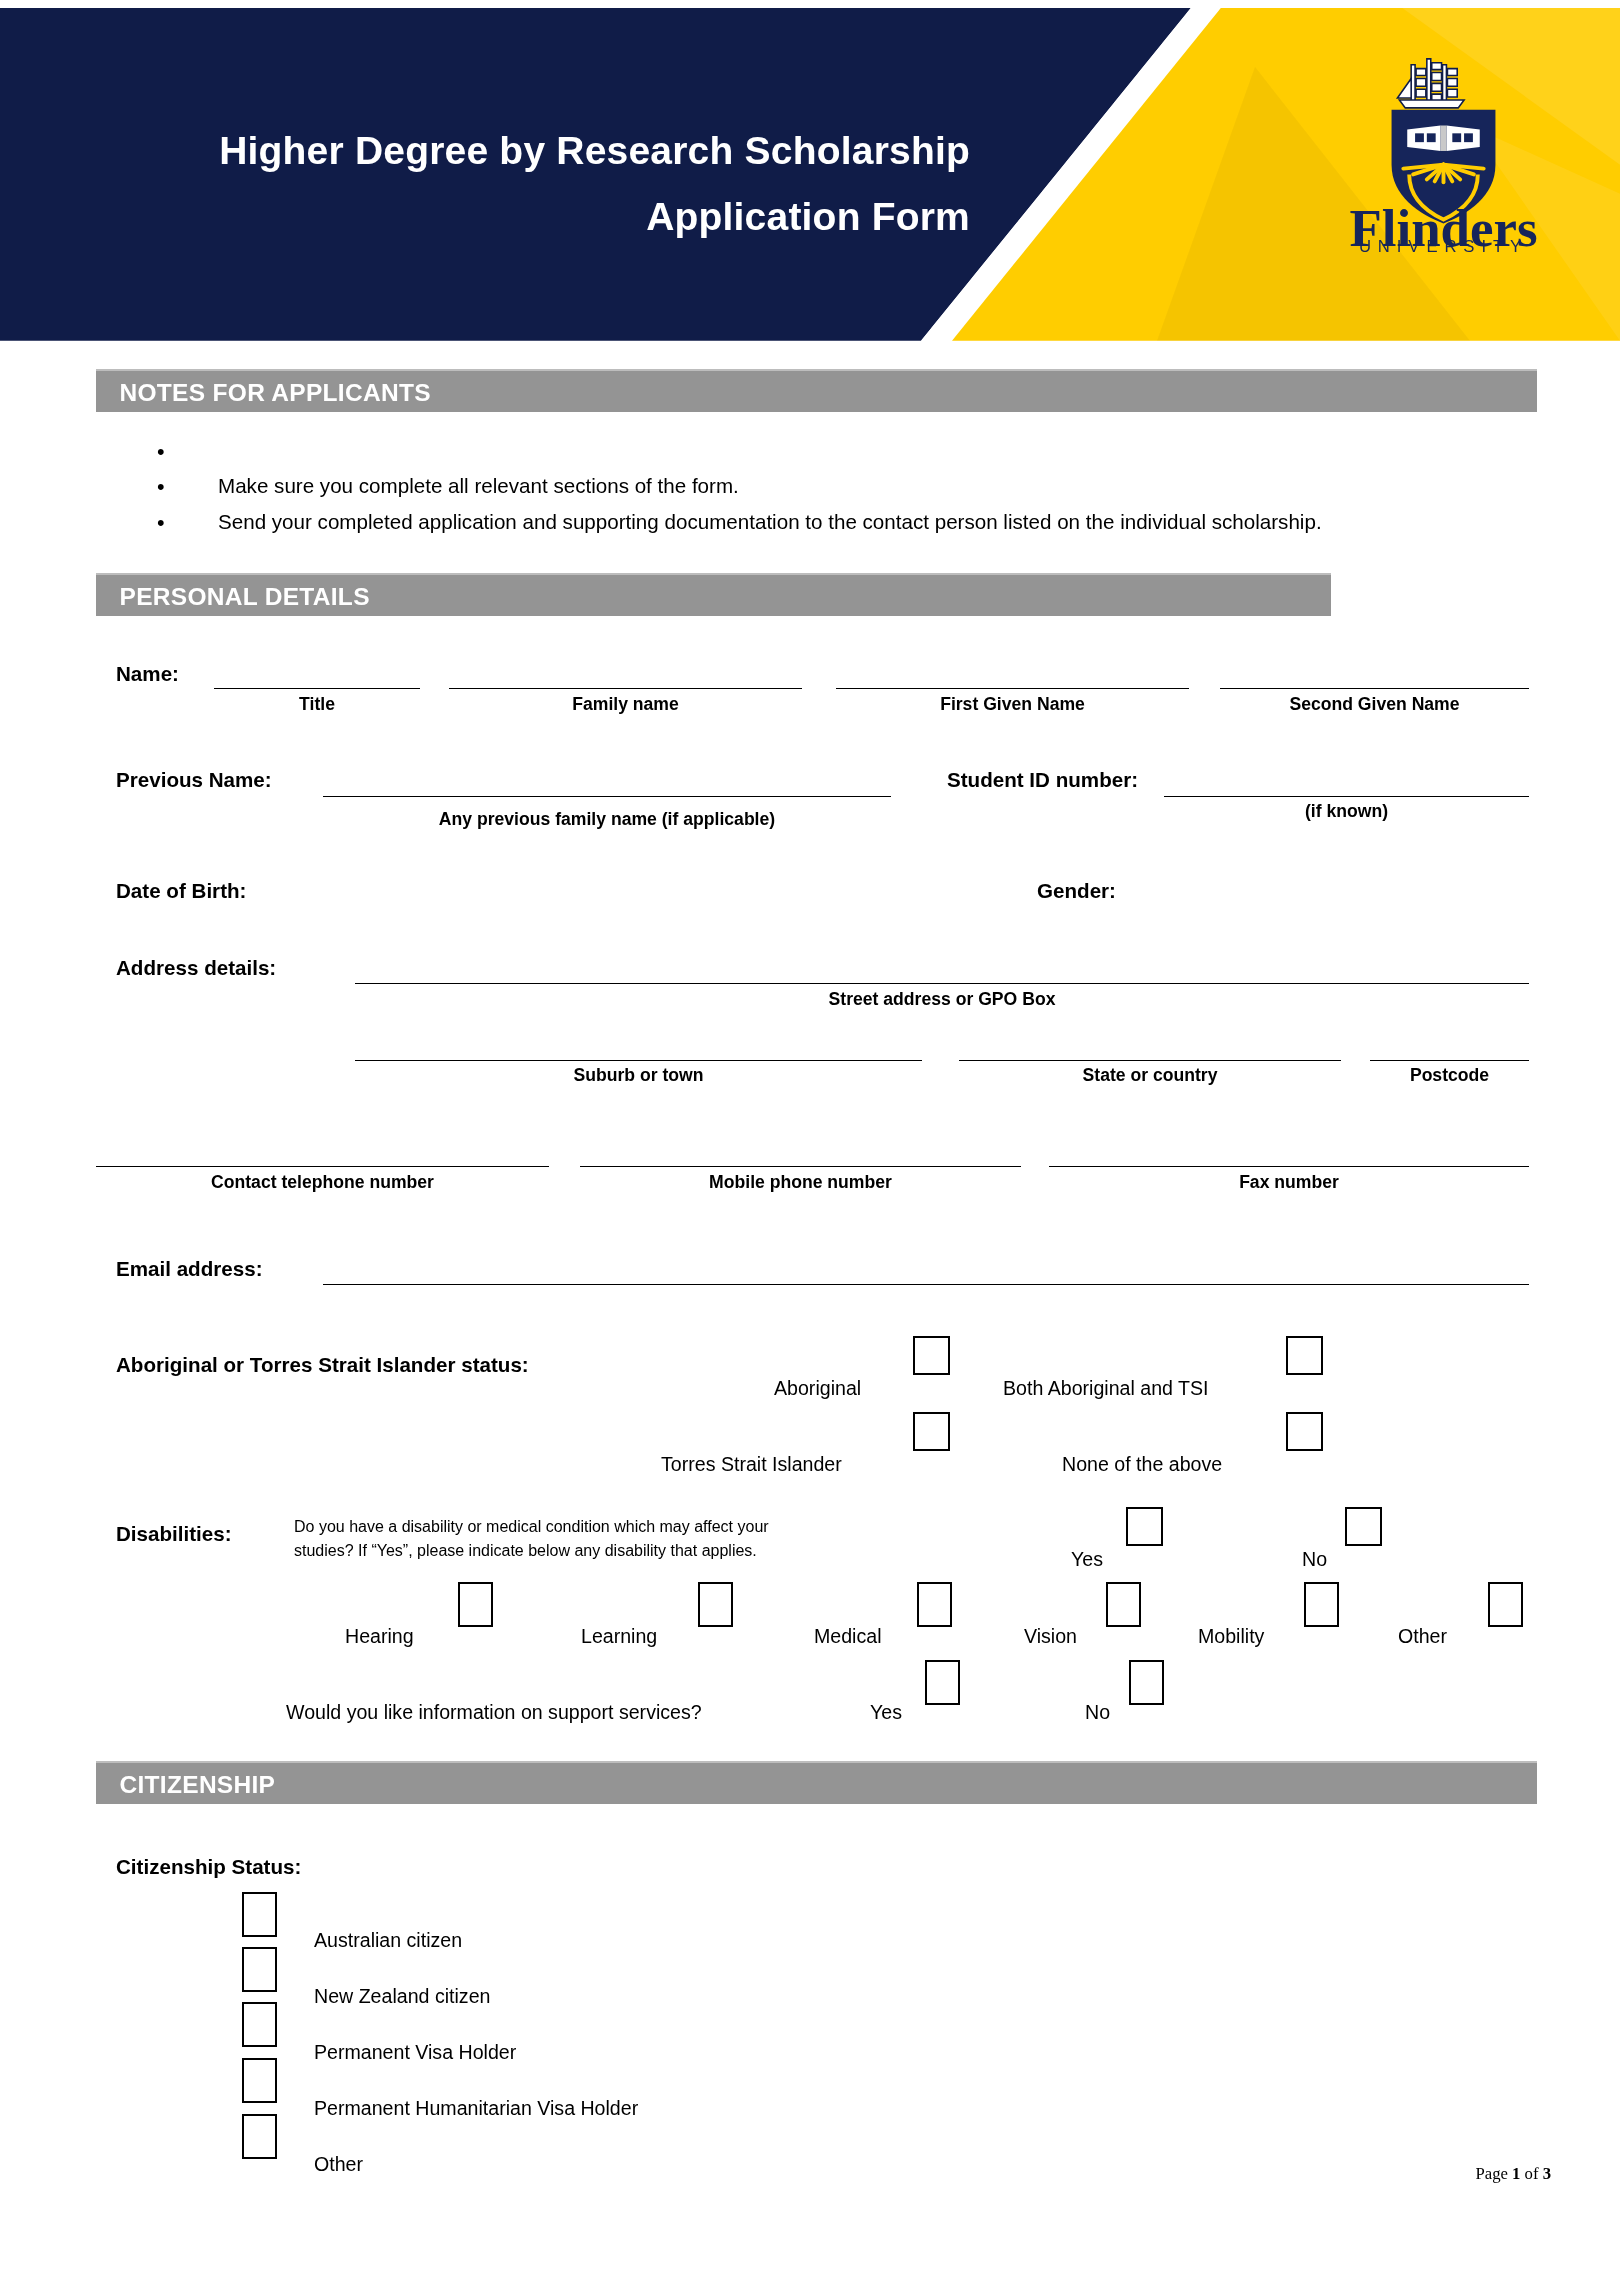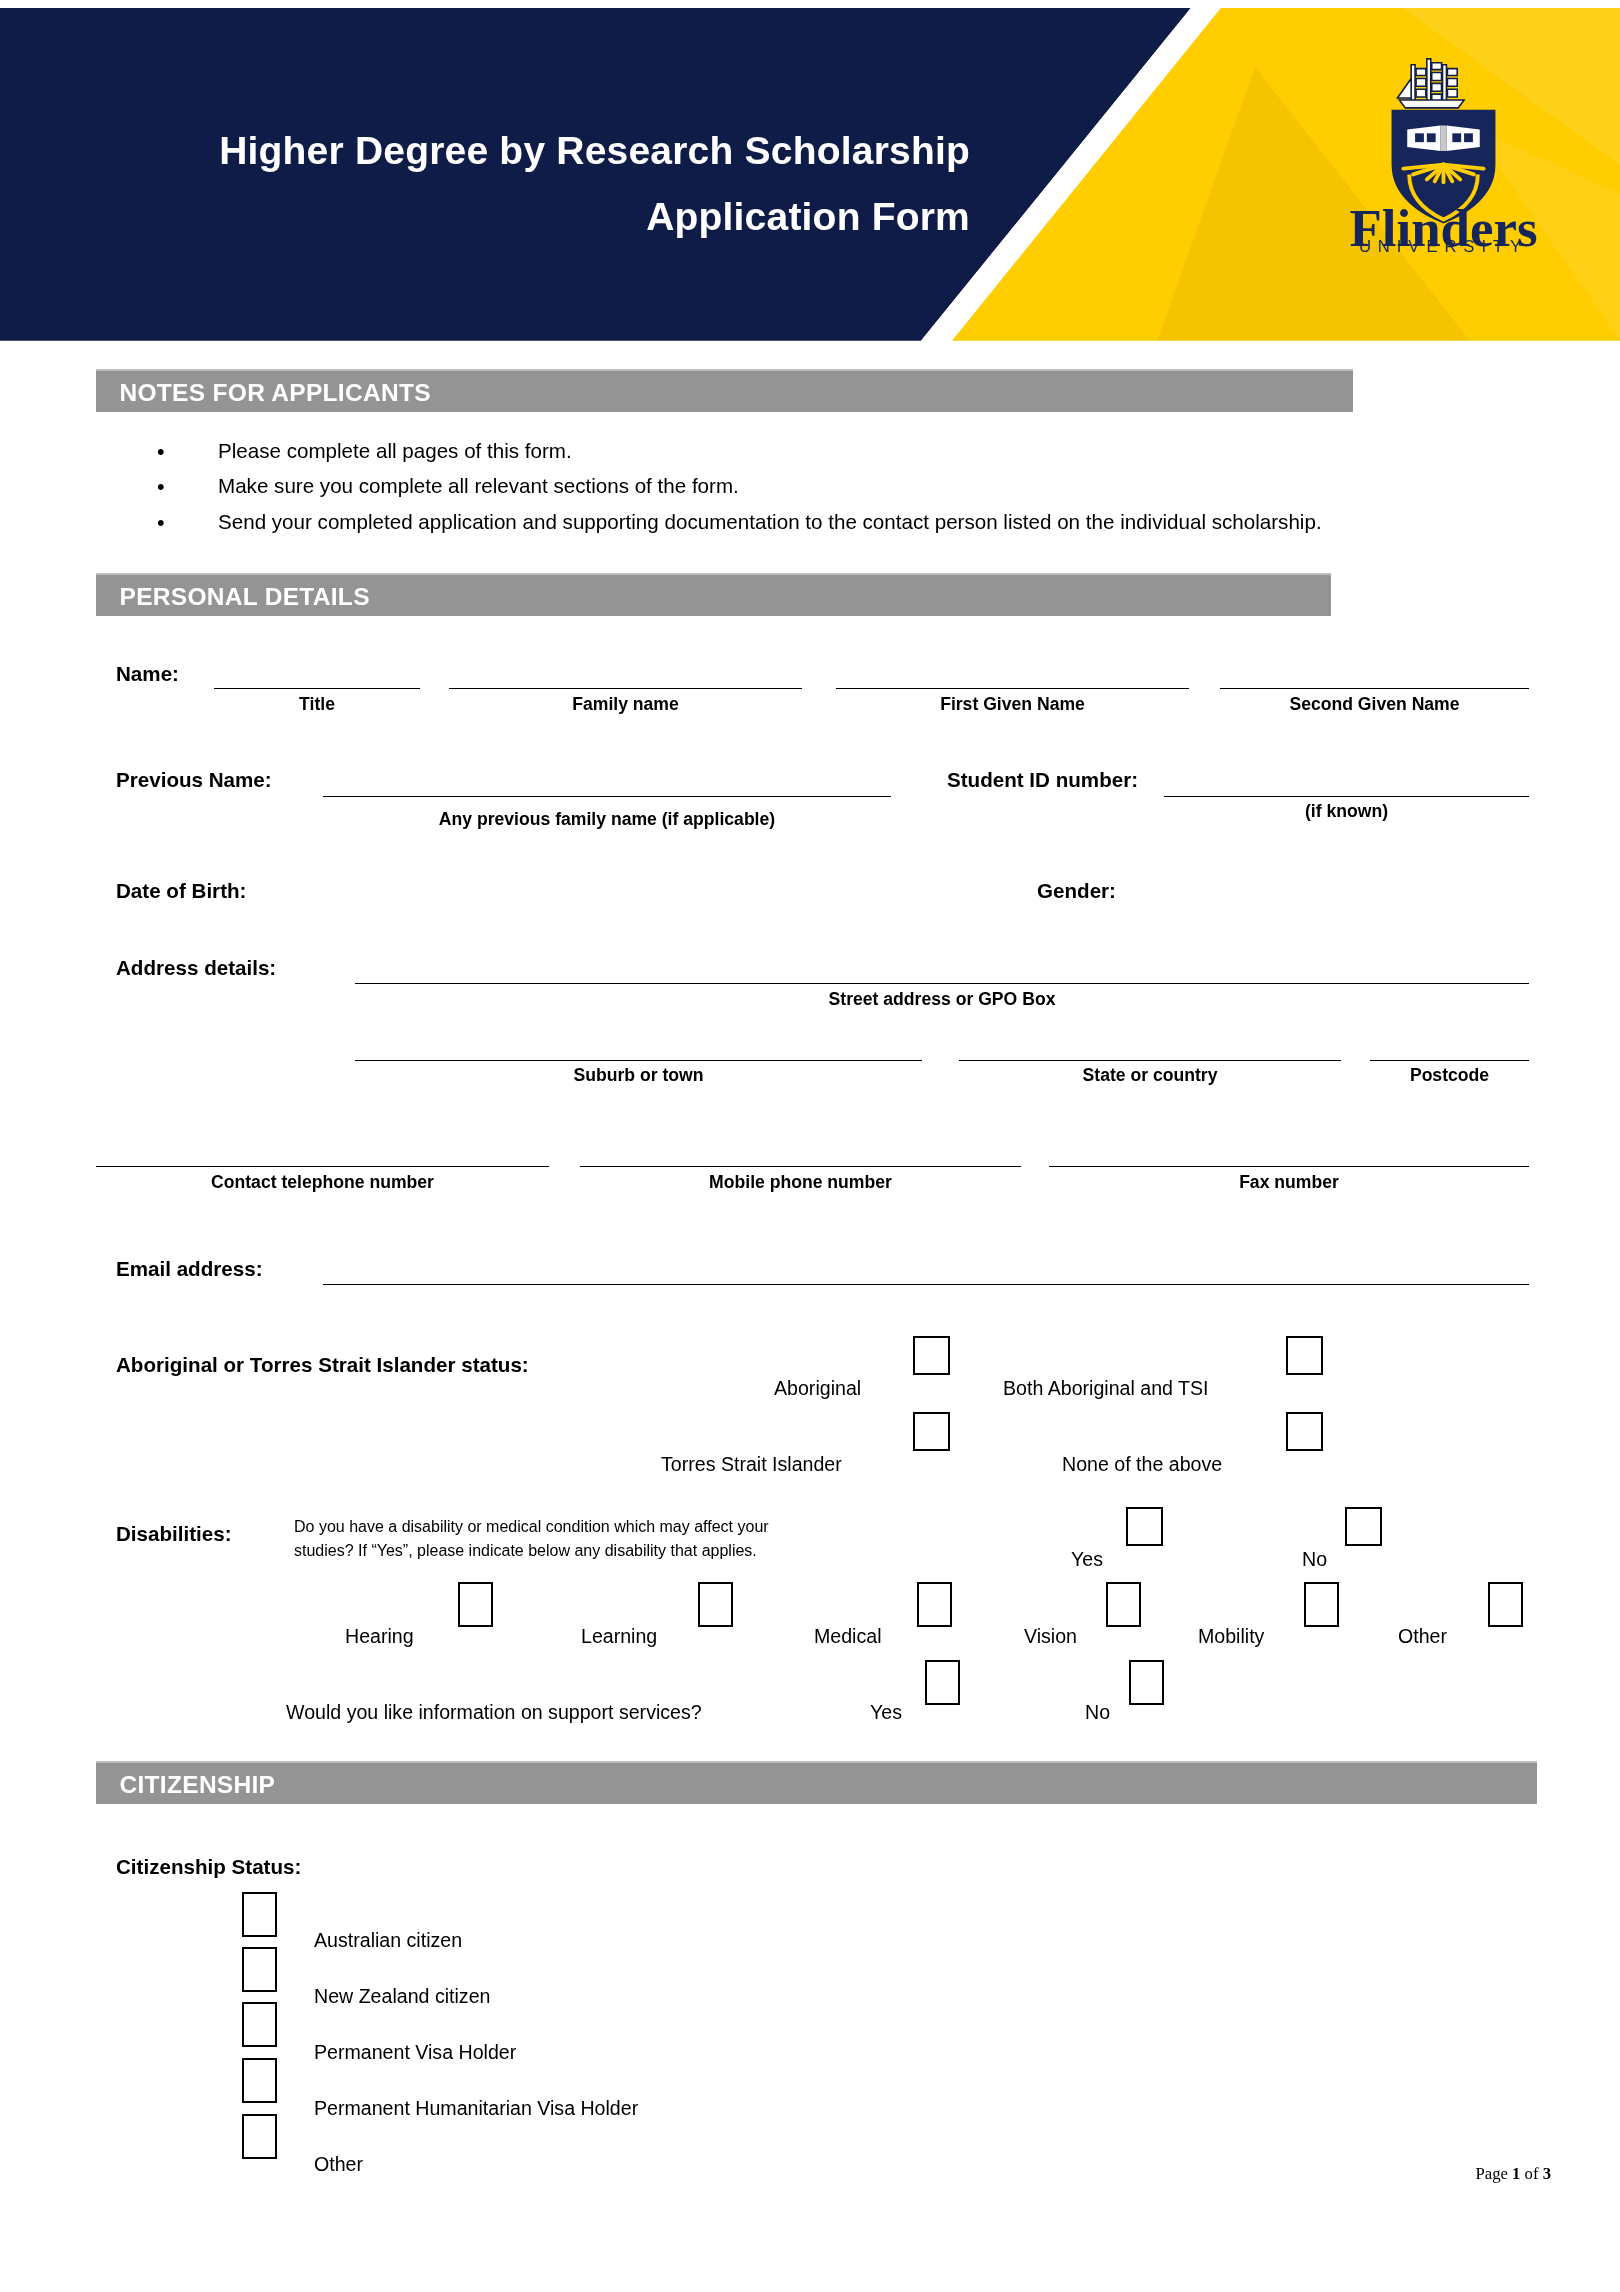--- a/index.html
+++ b/index.html
@@ -250,24 +250,23 @@
         <path d="M90 128 C90 152 108 166 125 174 C142 166 160 152 160 128" fill="none" stroke="#FFCD00" stroke-width="4"></path>
 
         <text x="125" y="201" text-anchor="middle" font-family="Liberation Serif, serif" font-size="54" font-weight="bold" fill="#16255A">Flinders</text>
       </svg>
       <div style="position:absolute; left:0; top:188px; width:245px; text-align:center;
                   font-family:'Liberation Sans',sans-serif; font-size:16.7px;
                   letter-spacing:6.9px; color:#16255A; font-weight:500;">UNIVERSITY</div>
     </div>
   </div>
 
-  <div class="band" style="left:96px; top:369px; width:1257px;">NOTES FOR APPLICANTS</div>
+  <div class="band" style="left:96px; top:369px; width:1441px;">NOTES FOR APPLICANTS</div>
 
   <div class="bullet-dot" style="left:157px; top:441px;">•</div>
-  <div class="bullet-txt" style="left:218px; top:436px; width:1313px;">Please complete all pages of this form.</div>
 
   <div class="bullet-dot" style="left:157px; top:476px;">•</div>
   <div class="bullet-txt" style="left:218px; top:471px; width:1313px;">Make sure you complete all relevant sections of the form.</div>
 
   <div class="bullet-dot" style="left:157px; top:512px;">•</div>
   <div class="bullet-txt" style="left:218px; top:507px; width:1191px;">Send your completed application and supporting documentation to the contact person listed on the individual scholarship.</div>
 
   <div class="band" style="left:96px; top:573px; width:1235px;">PERSONAL DETAILS</div>
 
   <div class="lbl" style="left:116px; top:664px;">Name:</div>

